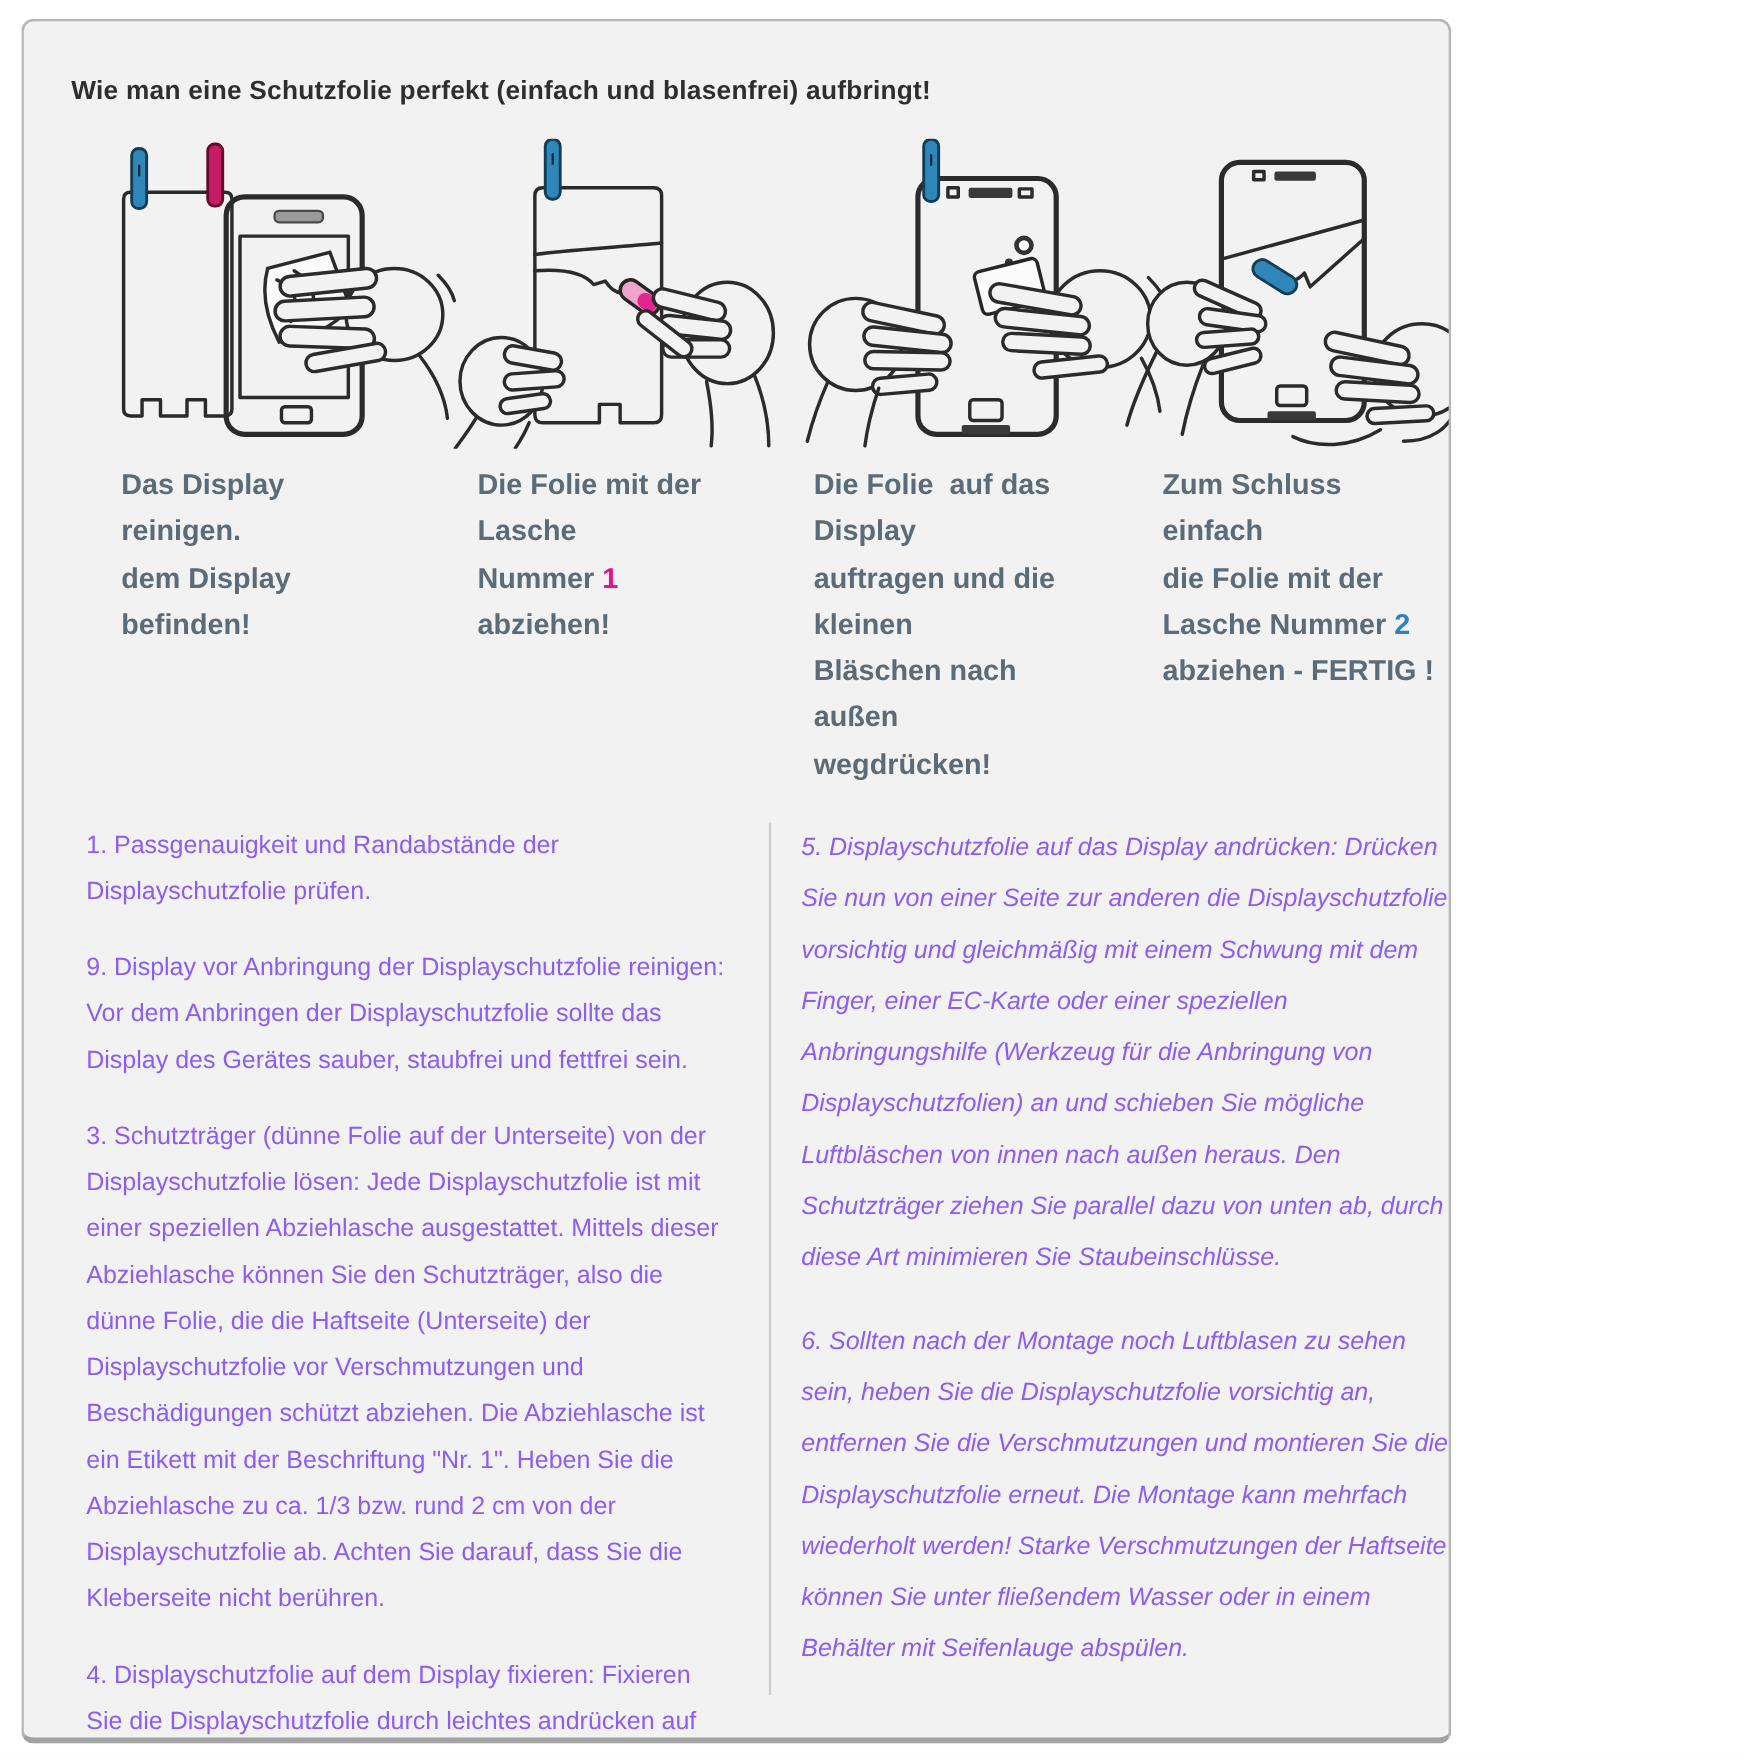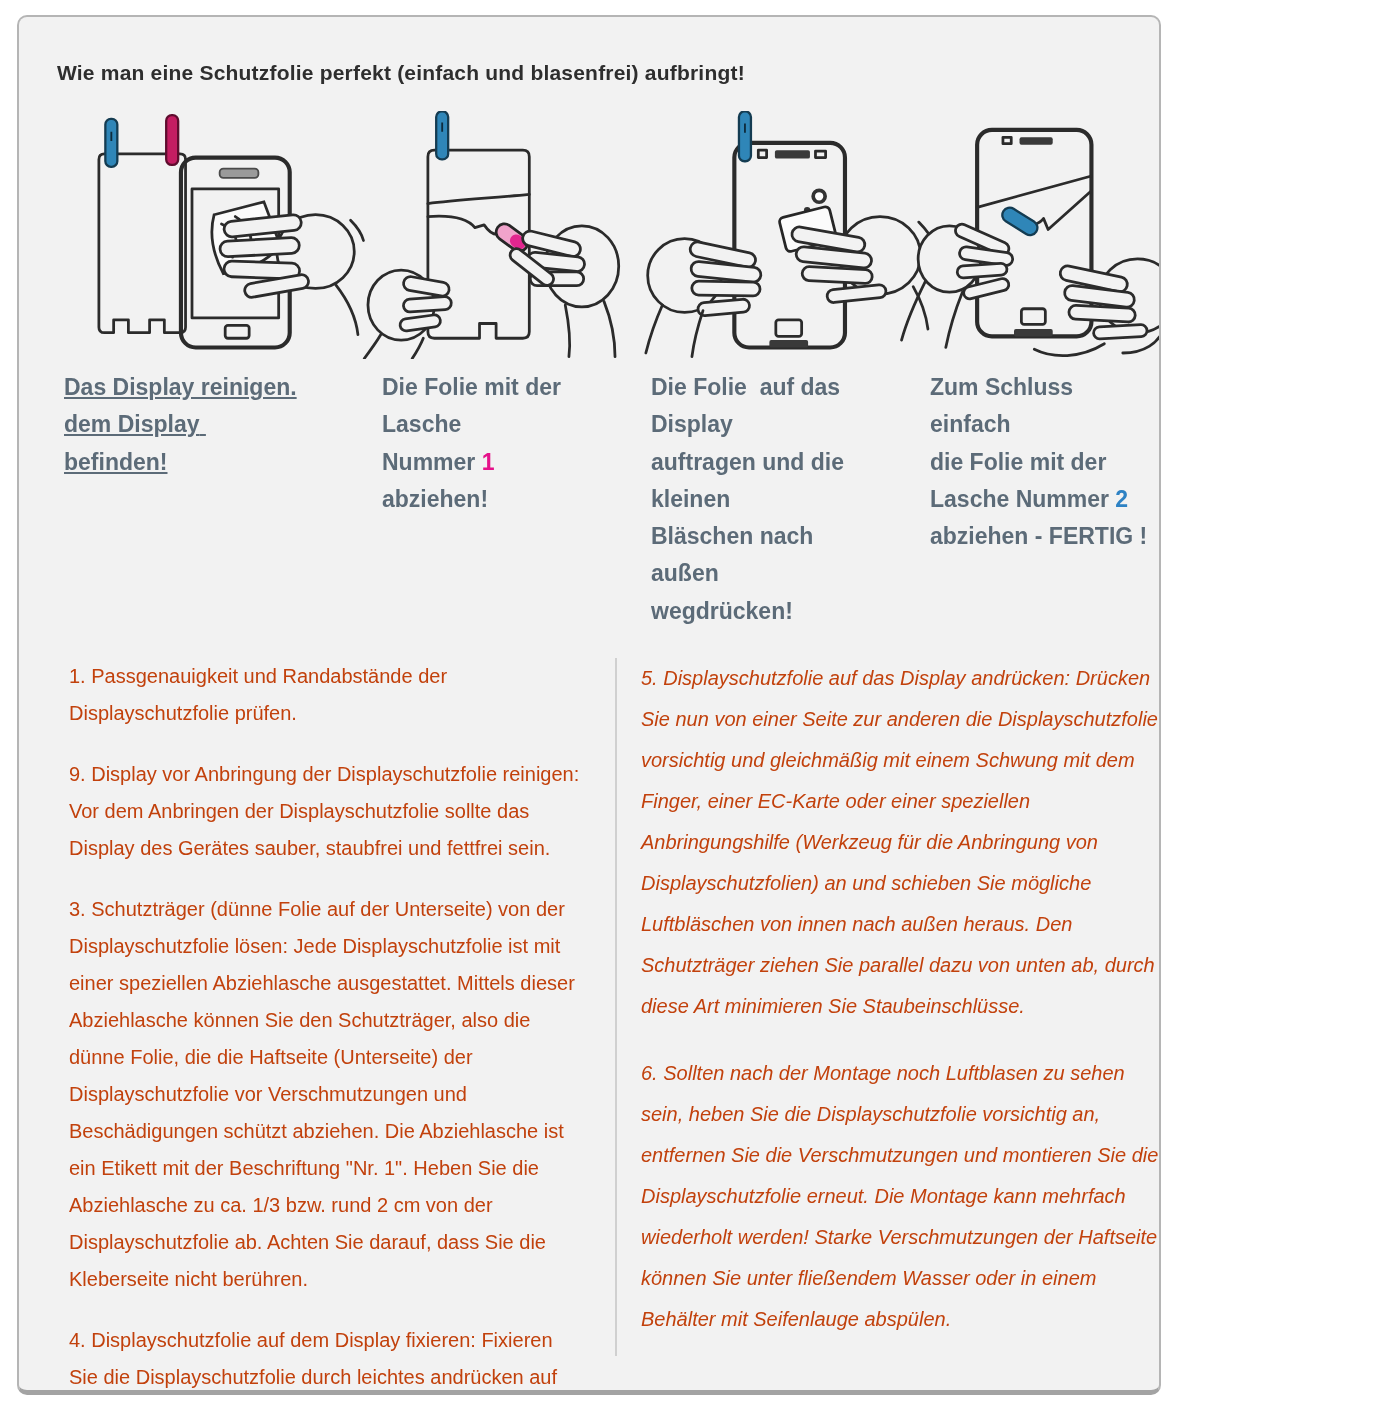--- a/index.html
+++ b/index.html
@@ -27,32 +27,32 @@
   .fig2 svg { margin-left:40px; }
   .fig3 svg { margin-left:55px; }
   .fig4 svg { margin-left:22px; }
   .caption {
     margin-top:10px;
     font-size:23px; font-weight:bold;
     line-height:1.62;
     color:var(--caption, #5c6b78);
   }
   .caption div { white-space:pre-wrap; }
-  .fig1 .caption { padding-left:45px;text-decoration:underline; }
+  .fig1 .caption { padding-left:78px; }
   .fig2 .caption { padding-left:78px; }
   .fig3 .caption { padding-left:62px; }
   .fig4 .caption { padding-left:56px; }
   .cols { display:flex; flex:1; min-height:0; margin-top:28px; padding-left:50px; }
   .col-left  { width:618px; }
   .col-right { width:620px; margin-left:24px;font-style:italic; }
   .divider { width:2px; background:#d0d0d0; margin-left:30px; margin-bottom:34px; }
   .col-left p, .col-right p {
     margin:0 0 24px 0;
     font-size:20px;
-    color:#c2410c;
+    color:#8b5cf6;
   }
   .col-left p  { line-height:1.85; }
   .col-right p { line-height:2.05; margin-bottom:26px; }
   
   .ln { fill:none; stroke:#2b2b2b; stroke-width:3; stroke-linecap:round; stroke-linejoin:round; }
   .ph { stroke-width:4.5; }
   .fg { fill:#f2f2f2; stroke:#2b2b2b; stroke-width:3; }
   .tab-blue { fill:var(--tab_blue,#2f86b8); stroke:#143c52; stroke-width:2.5; }
   .tab-pink { fill:var(--tab_pink,#c41d62); stroke:#5f0c2e; stroke-width:2.5; }
   .dark { fill:#3a3a3a; }

